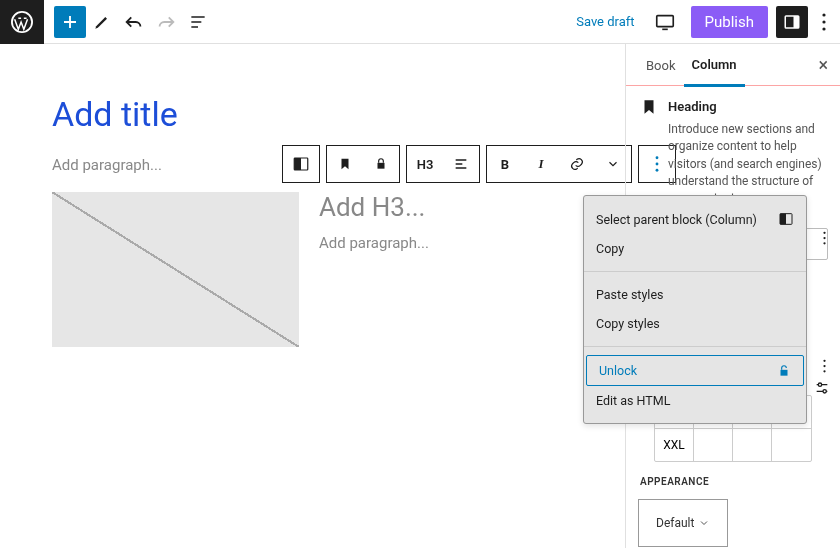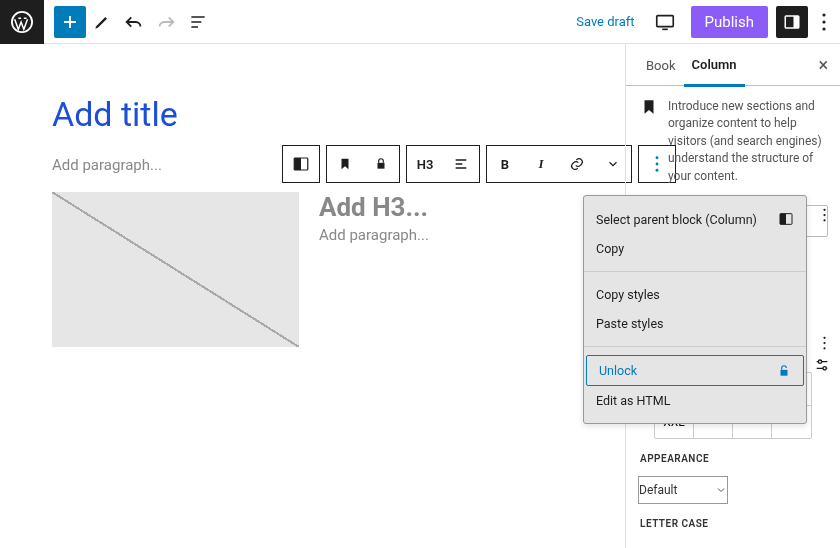--- a/index.html
+++ b/index.html
@@ -16,21 +16,21 @@
   .settings-btn { width: 32px; height: 32px; background: #1e1e1e; color: #fff; display: flex; align-items: center; justify-content: center; border-radius: 2px; }
   .kebab { width: 32px; height: 44px; display: flex; align-items: center; justify-content: center; color: #1e1e1e; }
   .main { position: absolute; top: 44px; left: 0; right: 215px; bottom: 0; padding: 50px 0 0 52px; }
   .title { font-size: 34px; font-weight: 400; color: #1d4ed8; margin-bottom: 22px; }
   .para1 { font-size: 15px; color: #888; margin-bottom: 18px; }
   .cols { display: flex; gap: 20px; }
   .img-ph { width: 247px; height: 155px; background: #e6e6e6; position: relative; overflow: hidden; }
   .img-ph::before { content:""; position:absolute; inset:0;
     background: linear-gradient(to top right, transparent 49.6%, #aaa 49.6%, #aaa 50.4%, transparent 50.4%); }
   .col2 { flex:1; padding-right: 30px; }
-  .h3ph { font-size: 26px; color: #888; margin-bottom: 4px; font-weight: 700; }
+  .h3ph { font-size: 26px; color: #888; margin-bottom: 12px; font-weight: 400; }
   .para2 { font-size: 15px; color: #888; }
   .block-tb { position: absolute; top: 145px; left: 282px; display: flex; background:#fff;align-items:center; }
   .seg { border: 1px solid #1e1e1e; display: flex; margin-right: 6px; }
   .seg .cell { width: 36px; height: 36px; display: flex; align-items: center; justify-content: center; font-size: 13px; font-weight: 600; color:#1e1e1e; }
   .seg .cell.blue { color: #007cba; }
   .sidebar { position: absolute; top: 44px; right: 0; width: 215px; bottom: 0; border-left: 1px solid #e0e0e0; font-size: 12px; }
   .tabs { display: flex; align-items: center; border-bottom: 1px solid #fca5a5; padding: 0 12px; height: 42px; }
   .tab { padding: 14px 8px 12px; font-size: 13px; color: #555; }
   .tab.active { color: #1e1e1e; font-weight:600; border-bottom: 3px solid #007cba; margin-bottom:-1px; }
   .tabs .close { margin-left:auto; font-size:18px; color:#555; }
@@ -38,21 +38,21 @@
   .block-hdr .txt { margin-left:10px; font-size:12px; color:#555; line-height:1.45; }
   .block-hdr .txt .hname { font-size:13px; font-weight:600; color:#1e1e1e; margin-bottom:4px; }
   .panel-kebab { position:absolute; right:2px; width:28px; height:28px; display:flex; align-items:center; justify-content:center; color:#1e1e1e; }
   .panel-ctrl { margin: 4px 12px 0; border:1px solid #bbb; border-radius:2px; height:32px; }
   .sliders-icon { position:absolute; right:6px; width:24px; display:flex; justify-content:center; }
   .panel-label { padding: 14px 14px 6px; font-size: 10px; font-weight: 600; letter-spacing: .5px; color:#333; text-transform: uppercase; }
   .size-grid { display:flex; flex-wrap:wrap; gap:0; margin: 0 28px; border:1px solid #ccc; border-radius:2px; }
   .size-grid .sz { flex:1 0 25%; text-align:center; padding:9px 0; font-size:12px; border-right:1px solid #ccc; }
   .size-grid .sz:nth-child(4n){border-right:none;}
   .size-grid .sz:nth-child(n+5){border-top:1px solid #ccc;}
-  .sel { margin:6px 12px 0; border:1px solid #999; width:90px; height:28px; display:flex; align-items:center; justify-content:space-between; padding:0 0; font-size:12px; color:#333; }
+  .sel { margin:6px 12px 0; border:1px solid #999; width:90px; height:48px; display:flex; align-items:center; justify-content:space-between; padding:0 17px; font-size:12px; color:#333; }
   .ctx-menu { position:absolute; top:195px; left:583px; width:224px; background:#e5e5e5; border:1px solid #999; border-radius:3px; z-index:50; box-shadow: 0 2px 6px rgba(0,0,0,.12); }
   .ctx-group { padding: 8px 0; }
   .ctx-sep { border-top:1px solid #ccc; }
   .ctx-item { padding: 7px 12px; font-size: 12.5px; color:#1e1e1e; display:flex; align-items:center; }
   .ctx-item .ic { margin-left:auto; }
   .ctx-item.highlight { border:1px solid #007cba; color:#007cba; margin:0 2px; border-radius:2px; }
   svg { display:block; }
 </style>
 </head>
 <body>
@@ -188,22 +188,22 @@
           <svg width="16" height="16" viewBox="0 0 24 24">
             <rect x="3" y="4" width="18" height="16" rx="1" fill="none" stroke="#1e1e1e" stroke-width="1.5"></rect>
             <rect x="3" y="4" width="9" height="16" fill="#1e1e1e"></rect>
           </svg>
         </span>
     </div>
     <div class="ctx-item">Copy</div>
   </div>
   <div class="ctx-sep"></div>
   <div class="ctx-group">
+    <div class="ctx-item">Paste styles</div>
     <div class="ctx-item">Copy styles</div>
-    <div class="ctx-item">Paste styles</div>
   </div>
   <div class="ctx-sep"></div>
   <div class="ctx-group">
     <div class="ctx-item highlight">
       <span>Unlock</span>
       <span class="ic">
           <svg width="14" height="14" viewBox="0 0 24 24">
             <rect x="6" y="10" width="12" height="10" fill="#007cba"></rect>
             <path d="M8 10V7a4 4 0 018 0" fill="none" stroke="#007cba" stroke-width="2"></path>
           </svg>
@@ -219,20 +219,21 @@
     <div class="tab active">Column</div>
     <div class="close">×</div>
   </div>
   <div class="block-hdr">
     <span>
         <svg width="18" height="18" viewBox="0 0 24 24">
           <path d="M6 3h12v18l-6-5-6 5V3z" fill="#1e1e1e"></path>
         </svg>
       </span>
     <div class="txt">
+      <div class="hname">Heading</div>
       <div>Introduce new sections and organize content to help visitors (and search engines) understand the structure of your content.</div>
     </div>
   </div>
 
   <div style="position:relative; margin-top:8px;">
     <div class="panel-kebab" style="top:-4px">
         <svg width="3" height="14" viewBox="0 0 4 18">
           <circle cx="2" cy="2" r="1.5" fill="#1e1e1e"></circle>
           <circle cx="2" cy="9" r="1.5" fill="#1e1e1e"></circle>
           <circle cx="2" cy="16" r="1.5" fill="#1e1e1e"></circle>

